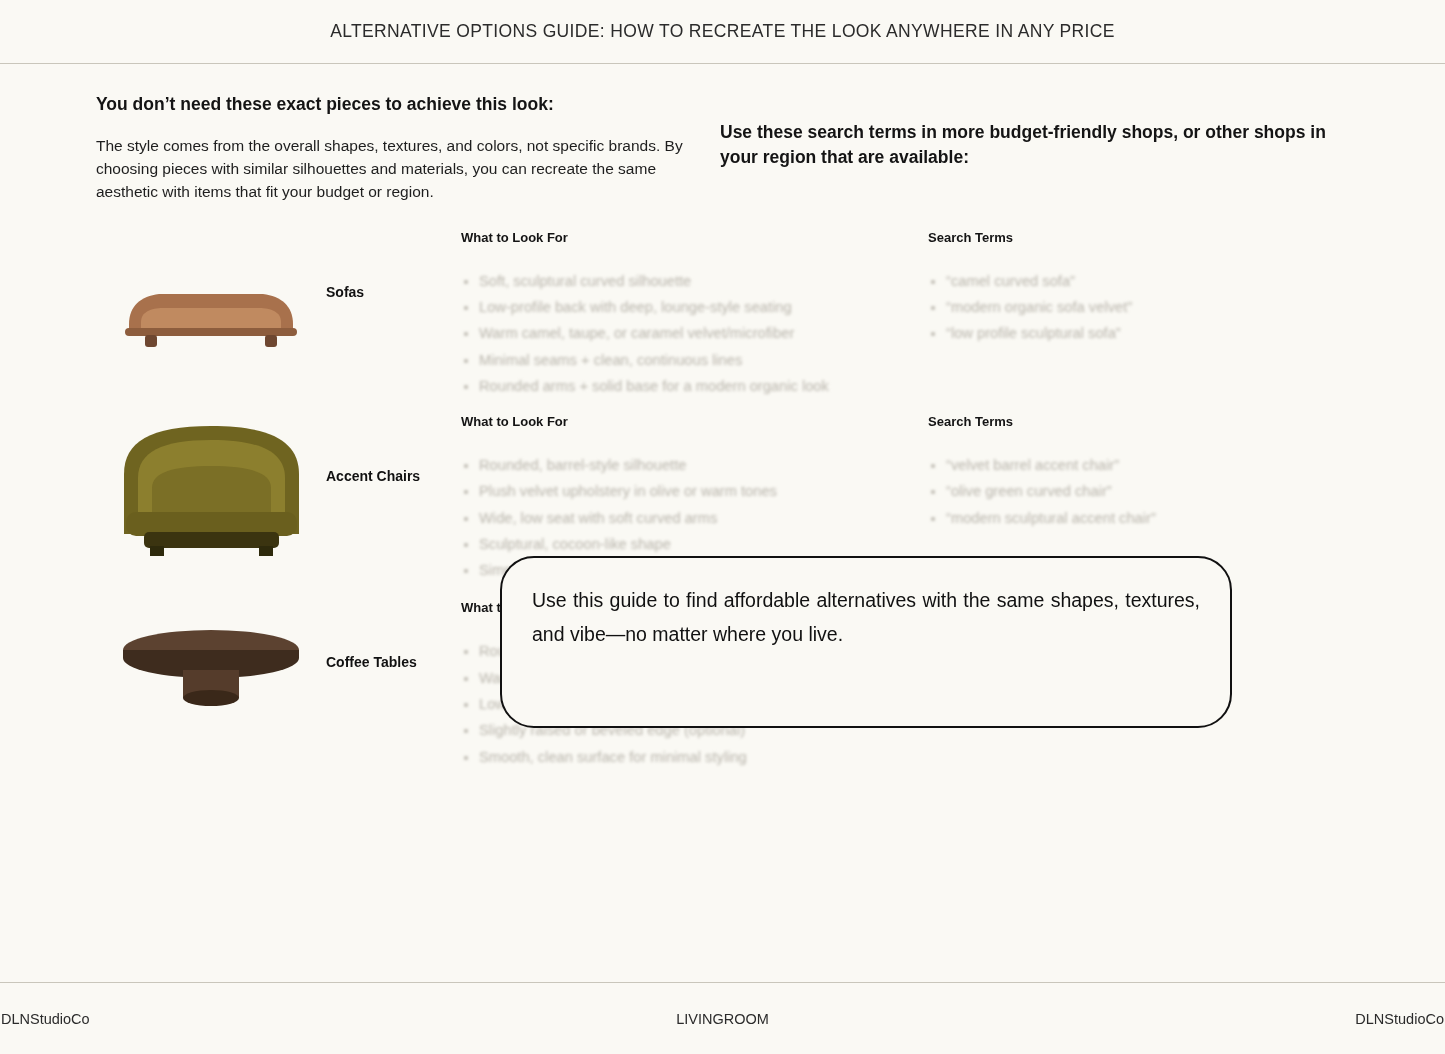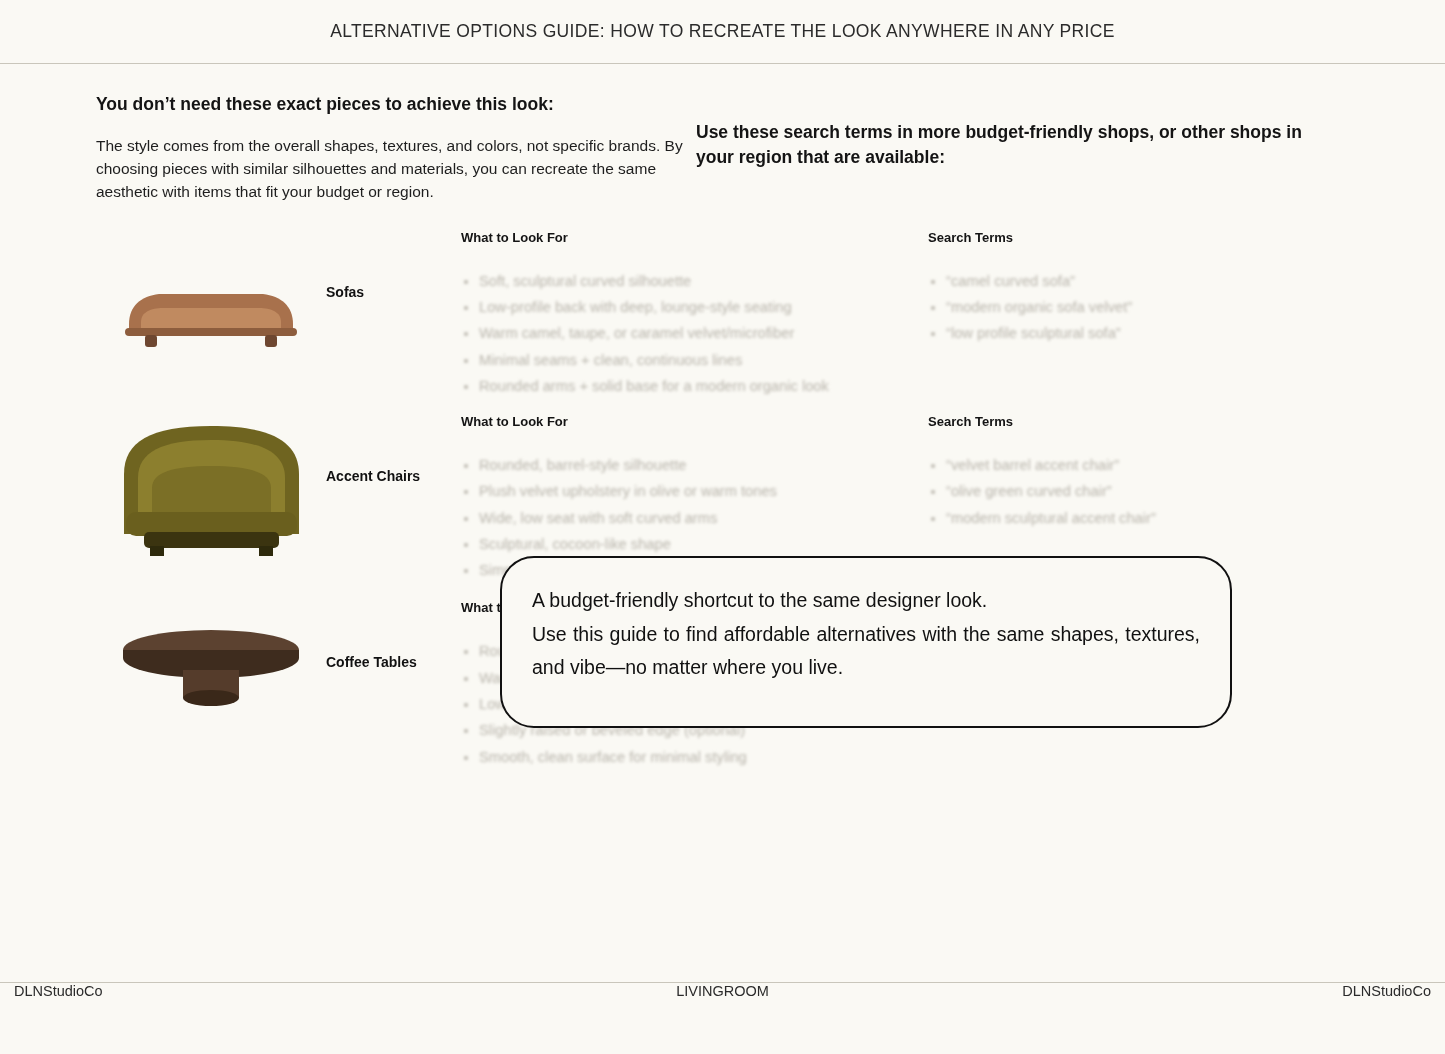--- a/index.html
+++ b/index.html
@@ -27,20 +27,21 @@
     letter-spacing: 0.02em;
     color: #2b2b2b;
     font-weight: 400;
     text-transform: uppercase;
   }
 
   
   .intro {
     display: flex;
     padding: 28px 96px 0 96px;
+    gap: 24px;
   }
   .intro-col { width: 600px; }
   .intro-col.right { width: 620px; margin-top: 28px; }
   .intro h2 {
     font-size: 17.5px;
     font-weight: bold;
     margin: 0 0 18px 0;
     line-height: 1.42;
     color: #141414;
   }
@@ -123,21 +124,22 @@
   }
   .callout p.justify { text-align: justify; }
 
   
   .page-footer {
     position: absolute;
     left: 0; right: 0; bottom: 0;
     height: 72px;
     border-top: 1px solid #c9c6bb;
     display: flex;
-    padding: 0 14px;
+    align-items: center;
+    padding: 0 1px;
     font-size: 14.5px;
     color: #2b2b2b;
   }
   .page-footer .left { flex: 1 1 0; text-align: left; }
   .page-footer .center { flex: 1 1 0; text-align: center; }
   .page-footer .right { flex: 1 1 0; text-align: right; }
 </style>
 </head>
 <body>
 
@@ -248,21 +250,20 @@
         <li>“round walnut pedestal coffee table”</li>
         <li>“solid wood modern coffee table”</li>
         <li>“low profile sculptural table”</li>
       </ul>
     </div>
   </div>
 
 </div>
 
 <div class="callout">
-  <p>A budget-friendly shortcut to the same designer look.</p>
   <p class="justify">Use this guide to find affordable alternatives with the same shapes, textures, and vibe—no matter where you live.</p>
 </div>
 
 <div class="page-footer">
   <div class="left">DLNStudioCo</div>
   <div class="center">LIVINGROOM</div>
   <div class="right">DLNStudioCo</div>
 </div>
 
 </body></html>

